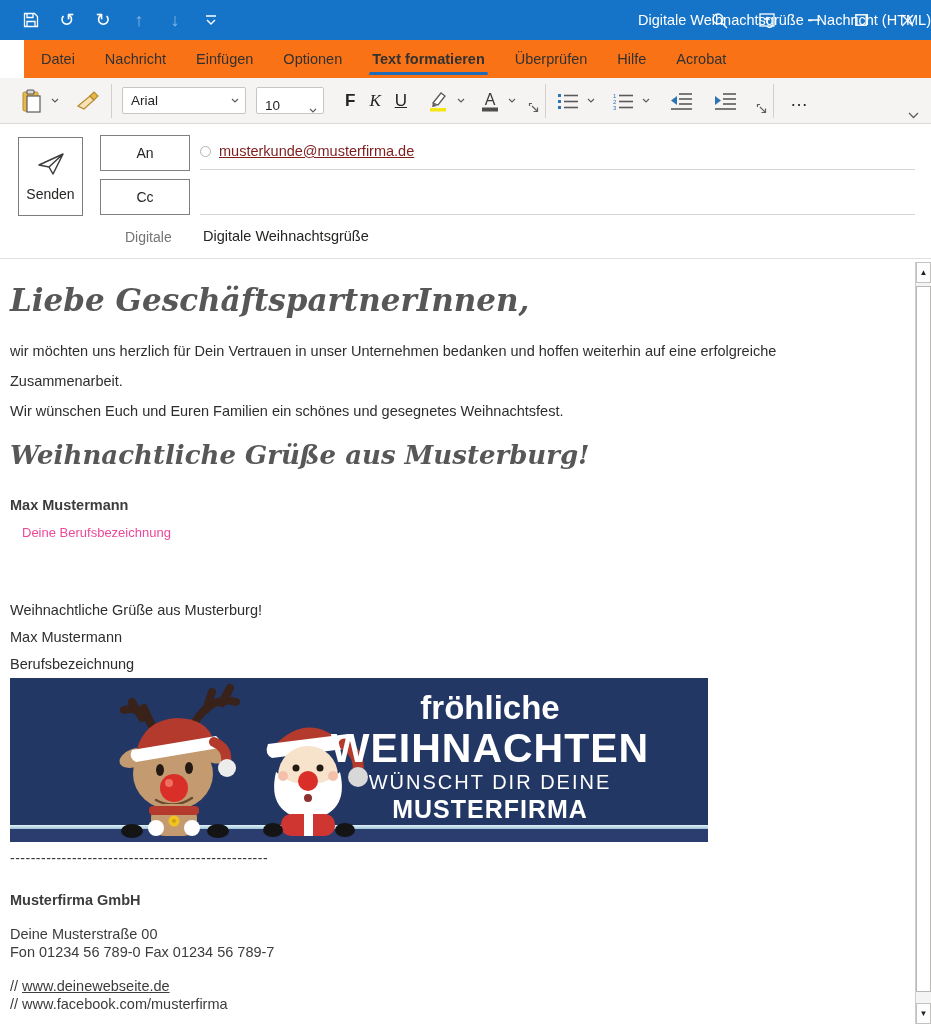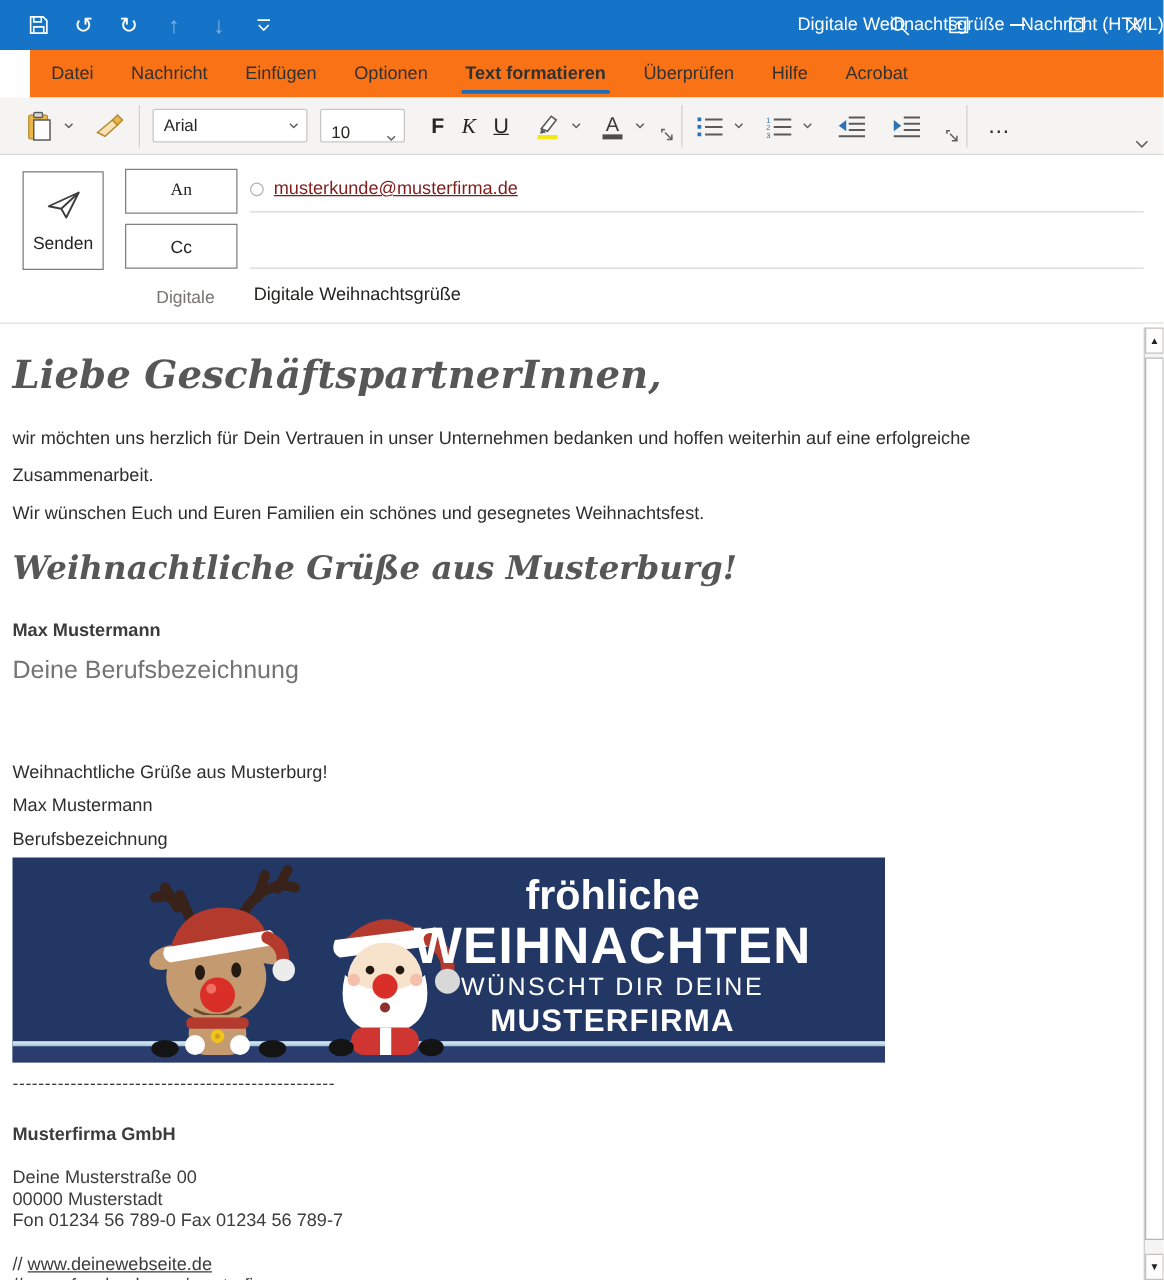--- a/index.html
+++ b/index.html
@@ -48,38 +48,38 @@
   
   .compose{position:absolute;left:0;top:124px;width:931px;height:135px;background:#fff;
            border-bottom:1px solid #e1dfdd;box-sizing:border-box;}
   .send-btn{position:absolute;left:18px;top:13px;width:63px;height:77px;background:#fff;
             border:1px solid #7c7c7c;display:flex;flex-direction:column;align-items:center;
             justify-content:center;gap:9px;}
   .send-btn span{font-size:14px;color:#252423;}
   .field-btn{position:absolute;left:100px;width:88px;height:34px;background:#fff;
              border:1px solid #808080;display:flex;align-items:center;justify-content:center;
              font-size:14px;color:#252423;}
-  .fb-an{top:11px;font-family:Liberation Serif, serif;} .fb-cc{top:55px;}
+  .fb-an{top:11px;} .fb-cc{top:55px;}
   .recip-row{position:absolute;left:200px;top:9px;width:715px;height:36px;display:flex;
              align-items:center;border-bottom:1px solid #d8d6d4;}
   .presence{width:9px;height:9px;border:1.6px solid #b6b3b0;border-radius:50%;margin-right:8px;flex:0 0 auto;}
   .recip-link{font-size:14.5px;color:#7f1d1d;text-decoration:underline;}
   .cc-row{position:absolute;left:200px;top:48px;width:715px;height:42px;border-bottom:1px solid #d8d6d4;}
   .subj-label{position:absolute;left:125px;top:105px;font-size:14px;color:#767472;}
   .subj-text{position:absolute;left:203px;top:104px;font-size:14.5px;color:#252423;}
 
   
   .editor{position:absolute;left:0;top:262px;width:915px;height:762px;background:#fff;
           box-sizing:border-box;padding:0 26px 14px 10px;overflow:hidden;color:#303030;}
   .script{font-family:"DejaVu Serif",serif;font-style:italic;font-weight:600;color:#575757;}
   .greeting{margin-top:20px;font-size:31px;}
   .para{margin-top:18px;font-size:14.5px;line-height:30px;color:#2e2e2e;}
   .script2{margin-top:14px;font-size:26px;}
   .sender-name{margin-top:27px;font-size:14.5px;font-weight:700;color:#3c3c3c;}
-  .sender-role{margin-top:12px;font-size:20px;color:#737373;}
+  .sender-role{margin-top:12px;font-size:13px;color:#ec4899;margin-left:12px;}
   .plain-block{margin-top:57px;font-size:14.5px;line-height:27px;color:#2e2e2e;}
 
   
   .banner{position:relative;margin-top:0px;width:698px;height:164px;background:#233765;overflow:hidden;}
   .banner-line{position:absolute;left:0;right:0;top:147px;height:4px;z-index:2;
                background:linear-gradient(#e4f2f8,#9cc3d8);}
   .banner-bottom{position:absolute;left:0;right:0;top:151px;bottom:0;background:#2b3d6f;z-index:1;}
   .chars{position:absolute;left:58px;top:4px;z-index:3;}
   .banner-text{position:absolute;left:296px;top:12px;width:368px;text-align:center;color:#fff;z-index:3;}
   .bt1{font-size:33px;font-weight:700;line-height:36px;}
@@ -411,21 +411,20 @@
         <div class="bt2">WEIHNACHTEN</div>
         <div class="bt3">WÜNSCHT DIR DEINE</div>
         <div class="bt4">MUSTERFIRMA</div>
       </div>
     </div>
 
     <div class="divider">--------------------------------------------------</div>
     <div class="company">Musterfirma GmbH</div>
     <div class="addr">
       <div>Deine Musterstraße 00</div>
-      <div>00000 Musterstadt</div>
       <div>Fon 01234 56 789-0 Fax 01234 56 789-7</div>
     </div>
     <div class="links">
       <div><span>// </span><a class="link-underline" href="#">www.deinewebseite.de</a></div>
       <div><span>// </span><a class="link-plain" href="#">www.facebook.com/musterfirma</a></div>
     </div>
   </div>
 
   <div class="scrollbar">
     <div class="sb-btn sb-up">▲</div>

